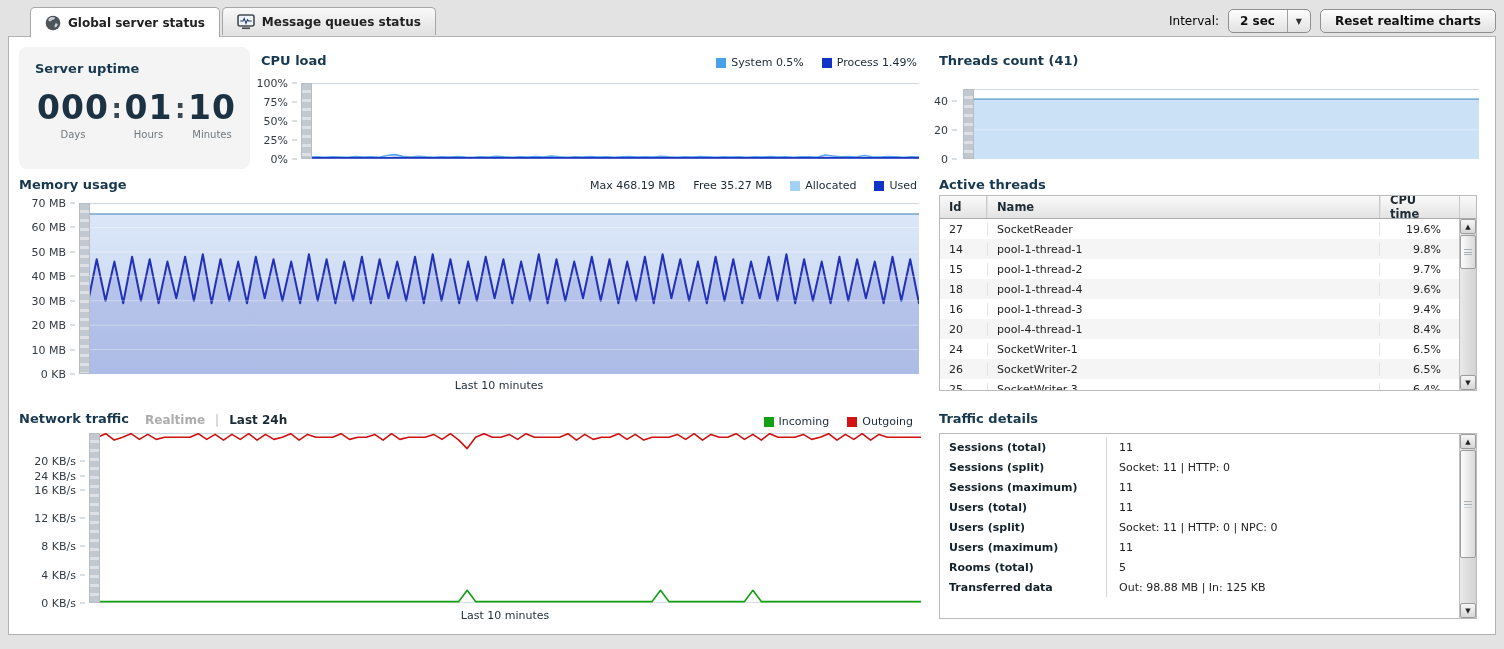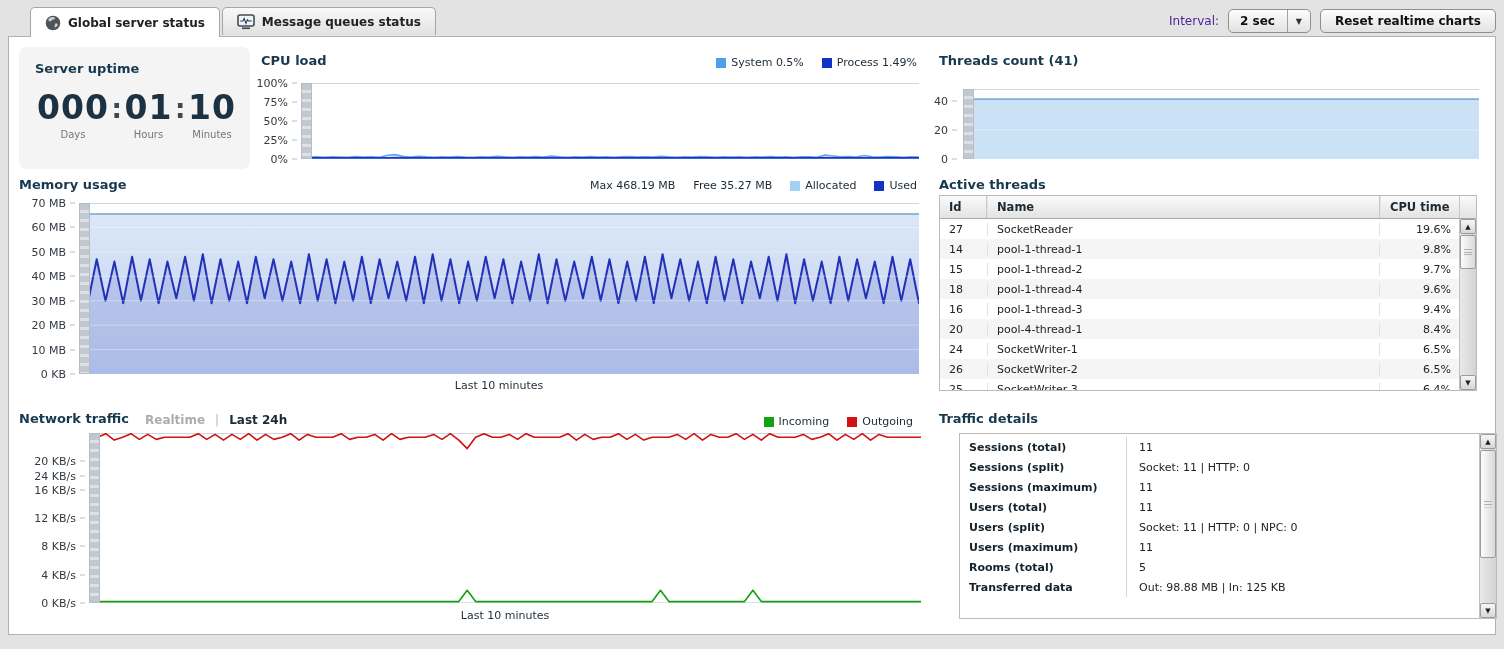--- a/index.html
+++ b/index.html
@@ -14,21 +14,21 @@
   .tabs{display:flex;margin-left:22px;gap:2px;}
   .tab{
     height:27px;display:flex;align-items:center;gap:7px;padding:0 14px;
     border:1px solid #a6a6a6;border-bottom:none;border-radius:5px 5px 0 0;
     background:linear-gradient(#f9f9f9,#e1e1e1);
     font-size:12px;font-weight:bold;color:#222;cursor:default;
   }
   .tab.active{background:#fff;height:29px;margin-bottom:-1px;position:relative;z-index:6;}
   .tab .ticon{display:flex;align-items:center;}
   .topbar-right{margin-left:auto;display:flex;align-items:center;gap:9px;padding-bottom:3px;}
-  .interval-label{font-size:12px;color:#4c1d95;}
+  .interval-label{font-size:12px;color:#000000;}
   .select{
     display:flex;align-items:stretch;height:22px;border:1px solid #8f8f8f;border-radius:5px;
     background:linear-gradient(#fdfdfd,#e2e2e2);box-shadow:0 1px 0 rgba(255,255,255,.6) inset;
   }
   .sel-val{display:flex;align-items:center;padding:0 12px 0 11px;font-size:12px;font-weight:bold;color:#111;min-width:34px;}
   .sel-arrow{display:flex;align-items:center;justify-content:center;width:22px;border-left:1px solid #a0a0a0;font-size:8px;color:#333;}
   .btn{
     height:24px;padding:0 14px;border:1px solid #8f8f8f;border-radius:5px;
     background:linear-gradient(#fdfdfd,#e2e2e2);font-family:inherit;
     font-size:12px;font-weight:bold;color:#111;box-shadow:0 1px 0 rgba(255,255,255,.6) inset;
@@ -74,21 +74,21 @@
   .dtable{position:absolute;border:1px solid #bbb;background:#fff;overflow:hidden;box-sizing:border-box;}
   .thead{display:flex;height:22px;background:linear-gradient(#fafafa,#e3e3e3);border-bottom:1px solid #aaa;
     font-size:11.5px;font-weight:bold;color:#1c2a33;align-items:center;}
   .th{padding-left:9px;box-sizing:border-box;border-right:1px solid #c9c9c9;height:100%;display:flex;align-items:center;}
   .th:last-child{border-right:none;}
   .trow{display:flex;height:20px;align-items:center;font-size:11px;color:#222;}
   .trow:nth-child(even){background:#f5f5f5;}
   .td{box-sizing:border-box;padding-left:9px;overflow:hidden;white-space:nowrap;}
   .col-id{width:47px;flex:none;}
   .col-name{flex:1;border-left:1px solid #e3e3e3;}
-  .col-cpu{width:80px;flex:none;text-align:right;padding-right:8px;border-left:1px solid #e3e3e3;}
+  .col-cpu{width:80px;flex:none;text-align:right;padding-right:18px;border-left:1px solid #e3e3e3;}
   .rows-clip{position:absolute;left:0;right:17px;top:23px;bottom:0;overflow:hidden;}
   
   .kv-clip{position:absolute;left:0;right:17px;top:0;bottom:0;overflow:hidden;padding-top:3px;}
   .kvrow{display:flex;height:20px;align-items:center;font-size:11px;}
   .kvlabel{width:166px;flex:none;padding-left:9px;font-weight:bold;color:#14222c;box-sizing:border-box;}
   .kvvalue{flex:1;border-left:1px solid #d5d5d5;padding-left:12px;color:#222;height:100%;display:flex;align-items:center;}
   
   .vscroll{position:absolute;right:0;width:16px;background:linear-gradient(to right,#e9e9e9,#d3d3d3);border-left:1px solid #c0c0c0;}
   .sb-btn{position:absolute;left:0;right:0;height:15px;background:linear-gradient(#f6f6f6,#d7d7d7);
     border:1px solid #9c9c9c;border-radius:2px;box-sizing:border-box;display:flex;align-items:center;justify-content:center;
@@ -422,21 +422,21 @@
         <line x1="0" y1="0.5" x2="832" y2="0.5" stroke="#cfd7de" stroke-width="1"></line>
         <line x1="0" y1="169.5" x2="832" y2="169.5" stroke="#dbe0e5" stroke-width="1"></line>
         <polyline points="0.0,168.6 8.4,168.6 16.8,168.6 25.2,168.6 33.6,168.6 42.0,168.6 50.4,168.6 58.8,168.6 67.2,168.6 75.6,168.6 84.0,168.6 92.4,168.6 100.8,168.6 109.3,168.6 117.7,168.6 126.1,168.6 134.5,168.6 142.9,168.6 151.3,168.6 159.7,168.6 168.1,168.6 176.5,168.6 184.9,168.6 193.3,168.6 201.7,168.6 210.1,168.6 218.5,168.6 226.9,168.6 235.3,168.6 243.7,168.6 252.1,168.6 260.5,168.6 268.9,168.6 277.3,168.6 285.7,168.6 294.1,168.6 302.5,168.6 310.9,168.6 319.4,168.6 327.8,168.6 336.2,168.6 344.6,168.6 353.0,168.6 361.4,168.6 369.8,168.6 378.2,157.3 386.6,168.6 395.0,168.6 403.4,168.6 411.8,168.6 420.2,168.6 428.6,168.6 437.0,168.6 445.4,168.6 453.8,168.6 462.2,168.6 470.6,168.6 479.0,168.6 487.4,168.6 495.8,168.6 504.2,168.6 512.6,168.6 521.1,168.6 529.5,168.6 537.9,168.6 546.3,168.6 554.7,168.6 563.1,168.6 571.5,157.3 579.9,168.6 588.3,168.6 596.7,168.6 605.1,168.6 613.5,168.6 621.9,168.6 630.3,168.6 638.7,168.6 647.1,168.6 655.5,168.6 663.9,157.3 672.3,168.6 680.7,168.6 689.1,168.6 697.5,168.6 705.9,168.6 714.3,168.6 722.7,168.6 731.2,168.6 739.6,168.6 748.0,168.6 756.4,168.6 764.8,168.6 773.2,168.6 781.6,168.6 790.0,168.6 798.4,168.6 806.8,168.6 815.2,168.6 823.6,168.6 832.0,168.6" fill="none" stroke="#13a013" stroke-width="1.6" stroke-linejoin="round" stroke-linecap="round"></polyline>
         <polyline points="0.0,4.3 8.4,4.3 16.8,0.7 25.2,7.1 33.6,4.3 42.0,0.7 50.4,6.4 58.8,1.4 67.2,6.4 75.6,4.3 84.0,4.3 92.4,4.3 100.8,4.3 109.3,0.7 117.7,6.4 126.1,1.4 134.5,7.1 142.9,1.4 151.3,6.4 159.7,0.7 168.1,7.1 176.5,1.4 184.9,6.4 193.3,4.3 201.7,0.7 210.1,7.1 218.5,1.4 226.9,4.3 235.3,4.3 243.7,4.3 252.1,0.7 260.5,6.4 268.9,4.3 277.3,4.3 285.7,1.4 294.1,7.1 302.5,0.7 310.9,6.4 319.4,4.3 327.8,4.3 336.2,4.3 344.6,1.4 353.0,6.4 361.4,0.7 369.8,7.1 378.2,15.6 386.6,4.3 395.0,0.7 403.4,4.3 411.8,4.3 420.2,1.4 428.6,6.4 437.0,0.7 445.4,4.3 453.8,4.3 462.2,4.3 470.6,4.3 479.0,0.7 487.4,7.1 495.8,1.4 504.2,6.4 512.6,4.3 521.1,4.3 529.5,0.7 537.9,6.4 546.3,1.4 554.7,7.1 563.1,4.3 571.5,4.3 579.9,4.3 588.3,1.4 596.7,6.4 605.1,0.7 613.5,7.1 621.9,1.4 630.3,4.3 638.7,4.3 647.1,0.7 655.5,6.4 663.9,1.4 672.3,7.1 680.7,0.7 689.1,4.3 697.5,4.3 705.9,4.3 714.3,1.4 722.7,6.4 731.2,4.3 739.6,0.7 748.0,7.1 756.4,1.4 764.8,6.4 773.2,0.7 781.6,7.1 790.0,1.4 798.4,4.3 806.8,4.3 815.2,4.3 823.6,4.3 832.0,4.3" fill="none" stroke="#cf1111" stroke-width="1.6" stroke-linejoin="round" stroke-linecap="round"></polyline>
       </svg>
     <div class="dragbar"></div>
   </div>
   <div class="chart-footer" style="left:80px;width:832px;top:572px;">Last 10 minutes</div>
 
   <div class="sec-title" style="left:930px;top:374px;">Traffic details</div>
-  <div class="dtable" style="left:950px;top:396px;width:538px;height:186px;">
+  <div class="dtable" style="left:930px;top:396px;width:538px;height:186px;">
     <div class="kv-clip">
         <div class="kvrow">
           <div class="kvlabel">Sessions (total)</div>
           <div class="kvvalue">11</div>
         </div>
         <div class="kvrow">
           <div class="kvlabel">Sessions (split)</div>
           <div class="kvvalue">Socket: 11  |  HTTP: 0</div>
         </div>
         <div class="kvrow">

